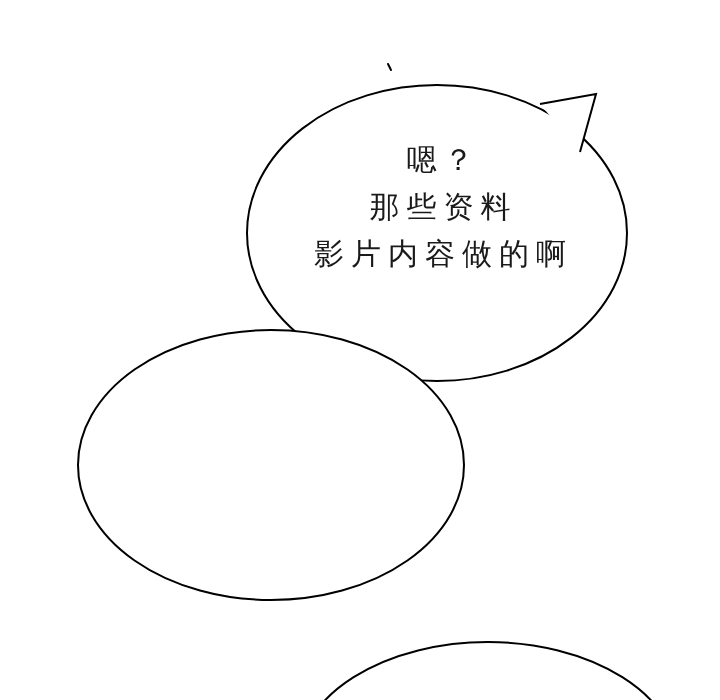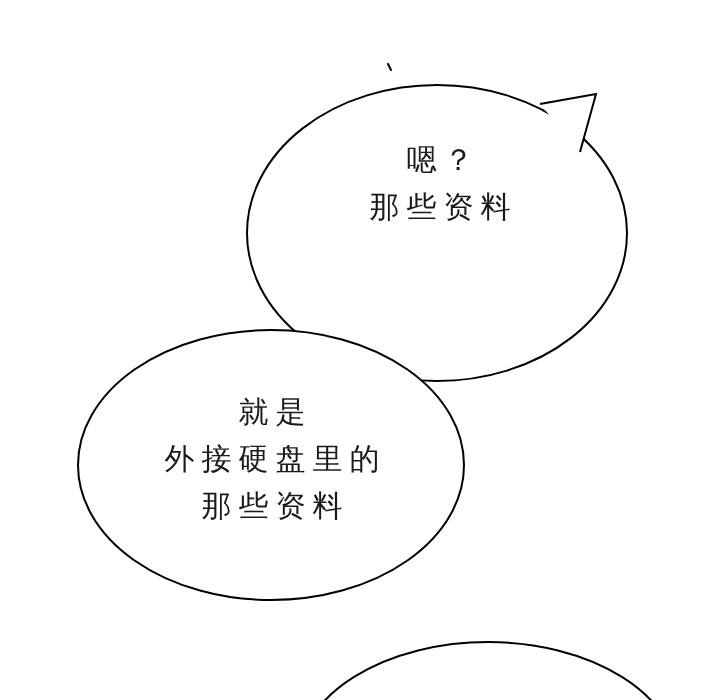--- a/index.html
+++ b/index.html
@@ -59,21 +59,17 @@
     <ellipse cx="271" cy="465" rx="193" ry="135" fill="#ffffff" stroke="#000000" stroke-width="2"></ellipse>
 
     <ellipse cx="488" cy="762" rx="190" ry="120" fill="#ffffff" stroke="#000000" stroke-width="2"></ellipse>
 
     <path d="M 388 64 L 391 70" fill="none" stroke="#000000" stroke-width="2" stroke-linecap="round"></path>
   </svg>
 
   <div class="bubble-text text-top">
     <div class="line">嗯？</div>
     <div class="line">那些资料</div>
+    <div class="line">影片内容做的啊</div>
   </div>
 
-  <div class="bubble-text text-bottom">
-    <div class="line">就是</div>
-    <div class="line">外接硬盘里的</div>
-    <div class="line">那些资料</div>
-  </div>
 
 </div>
 
 </body></html>

